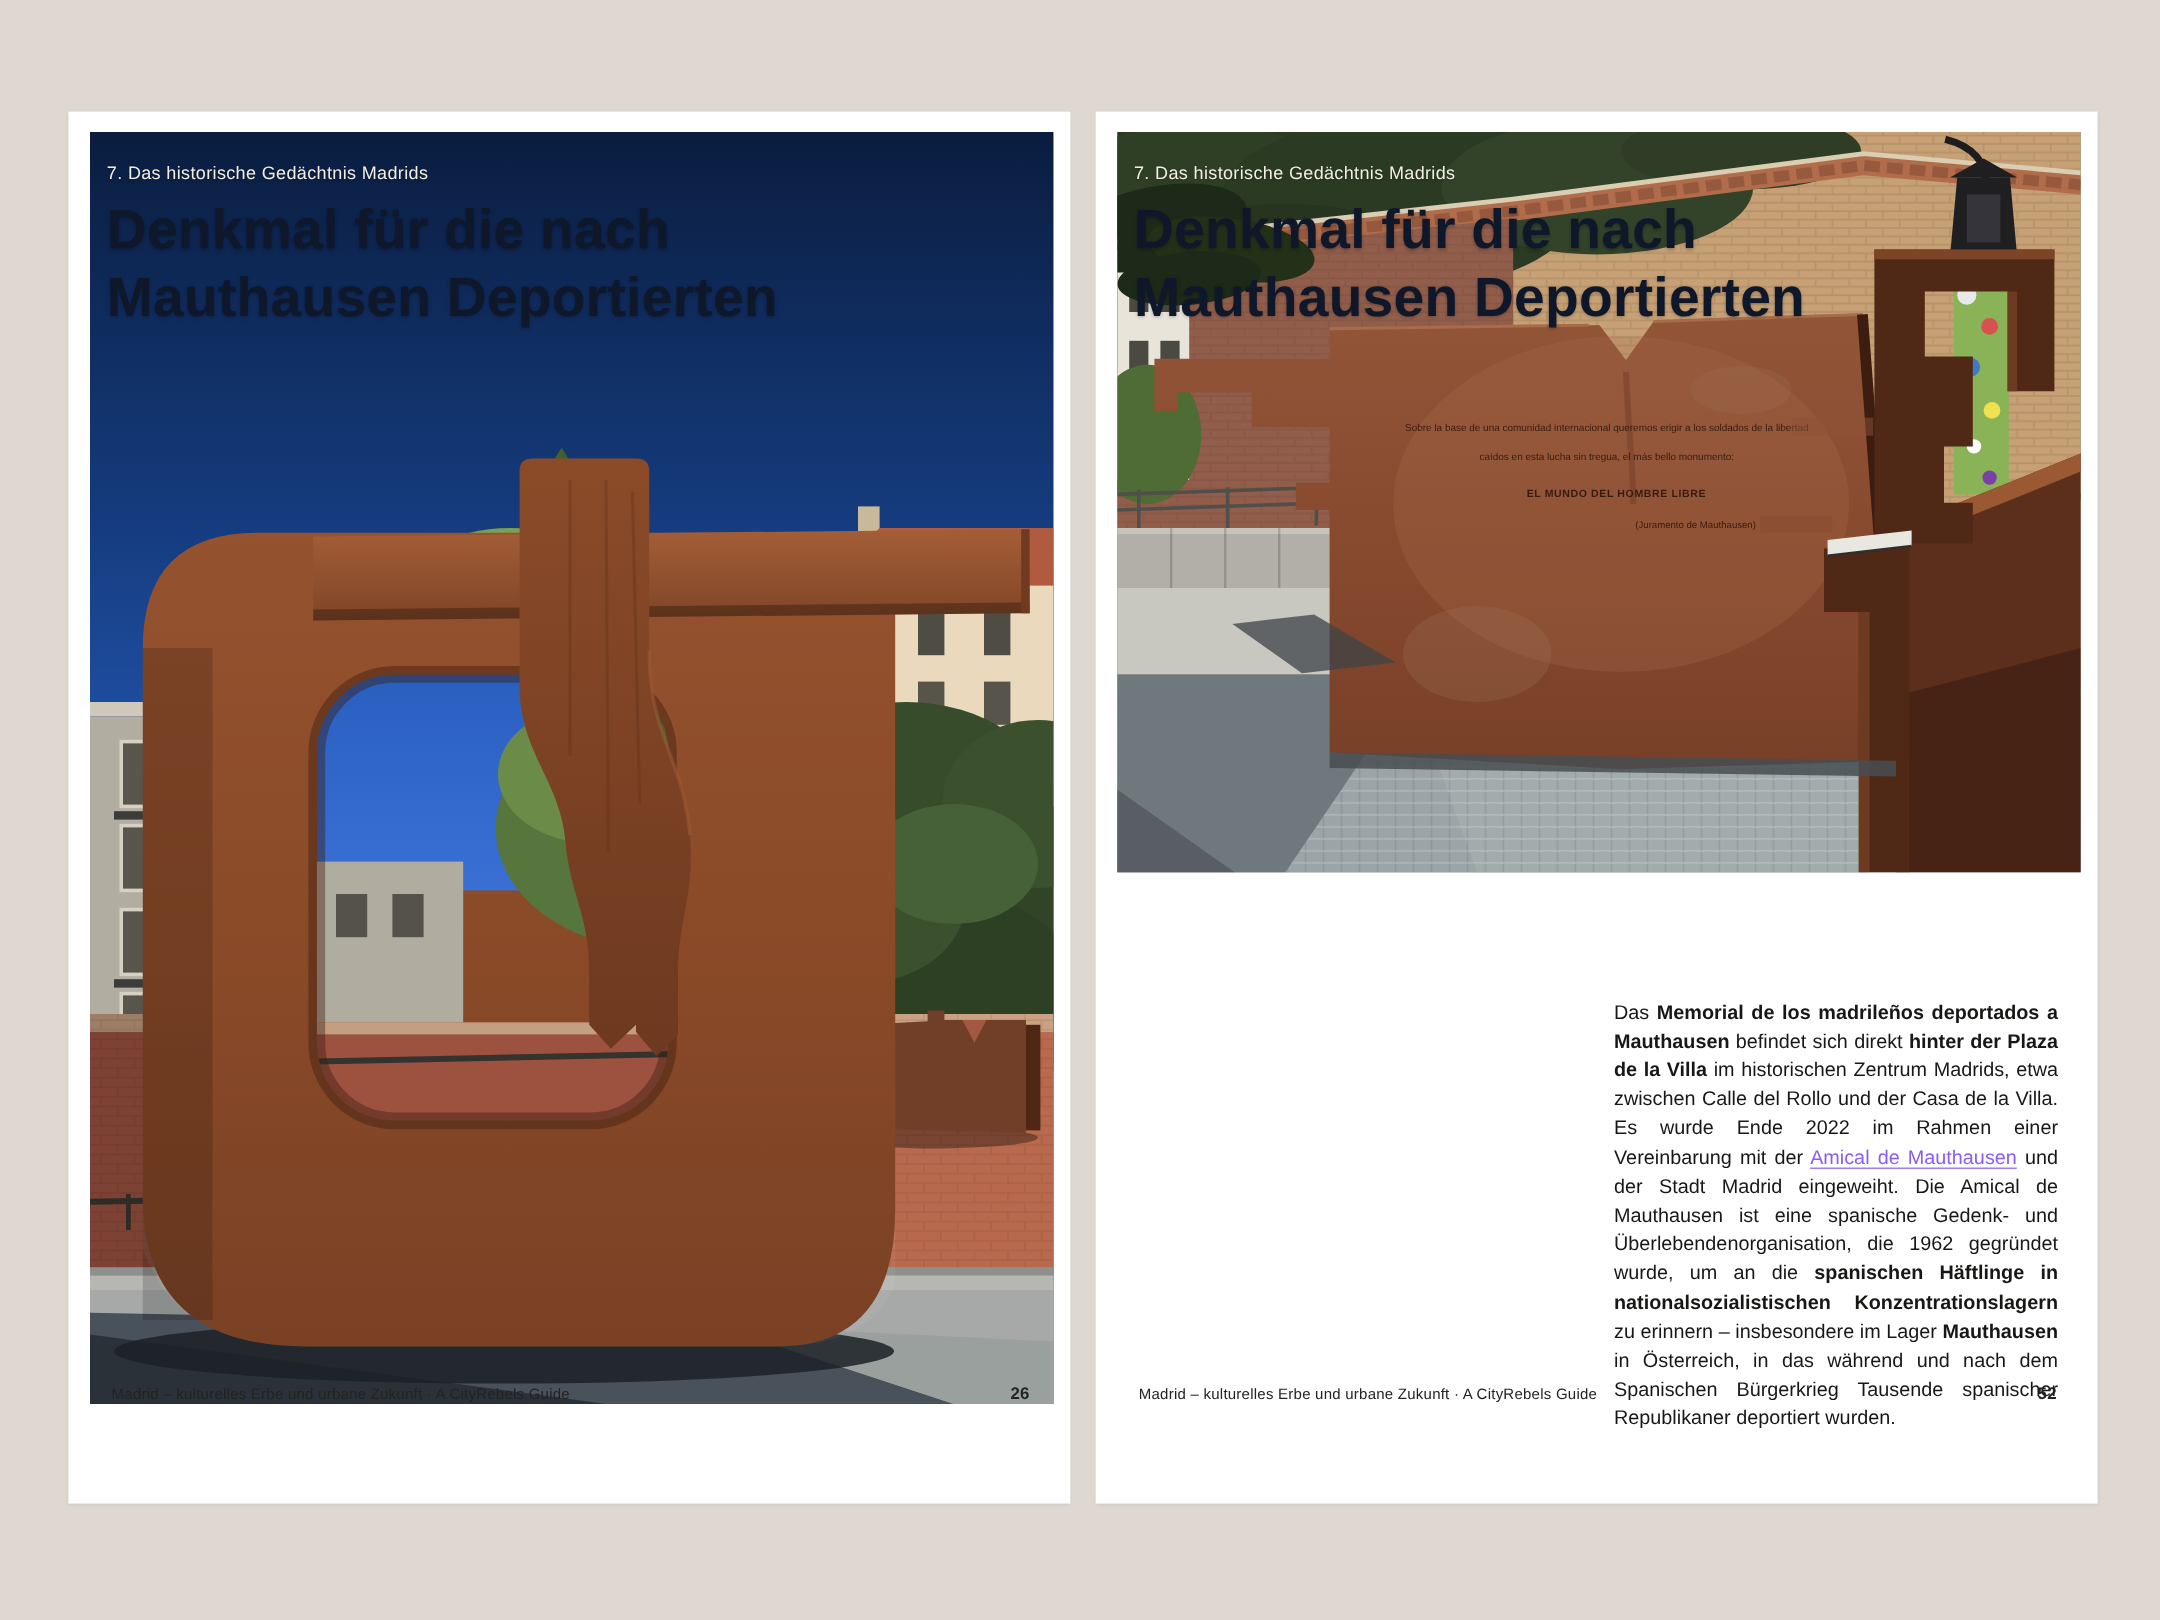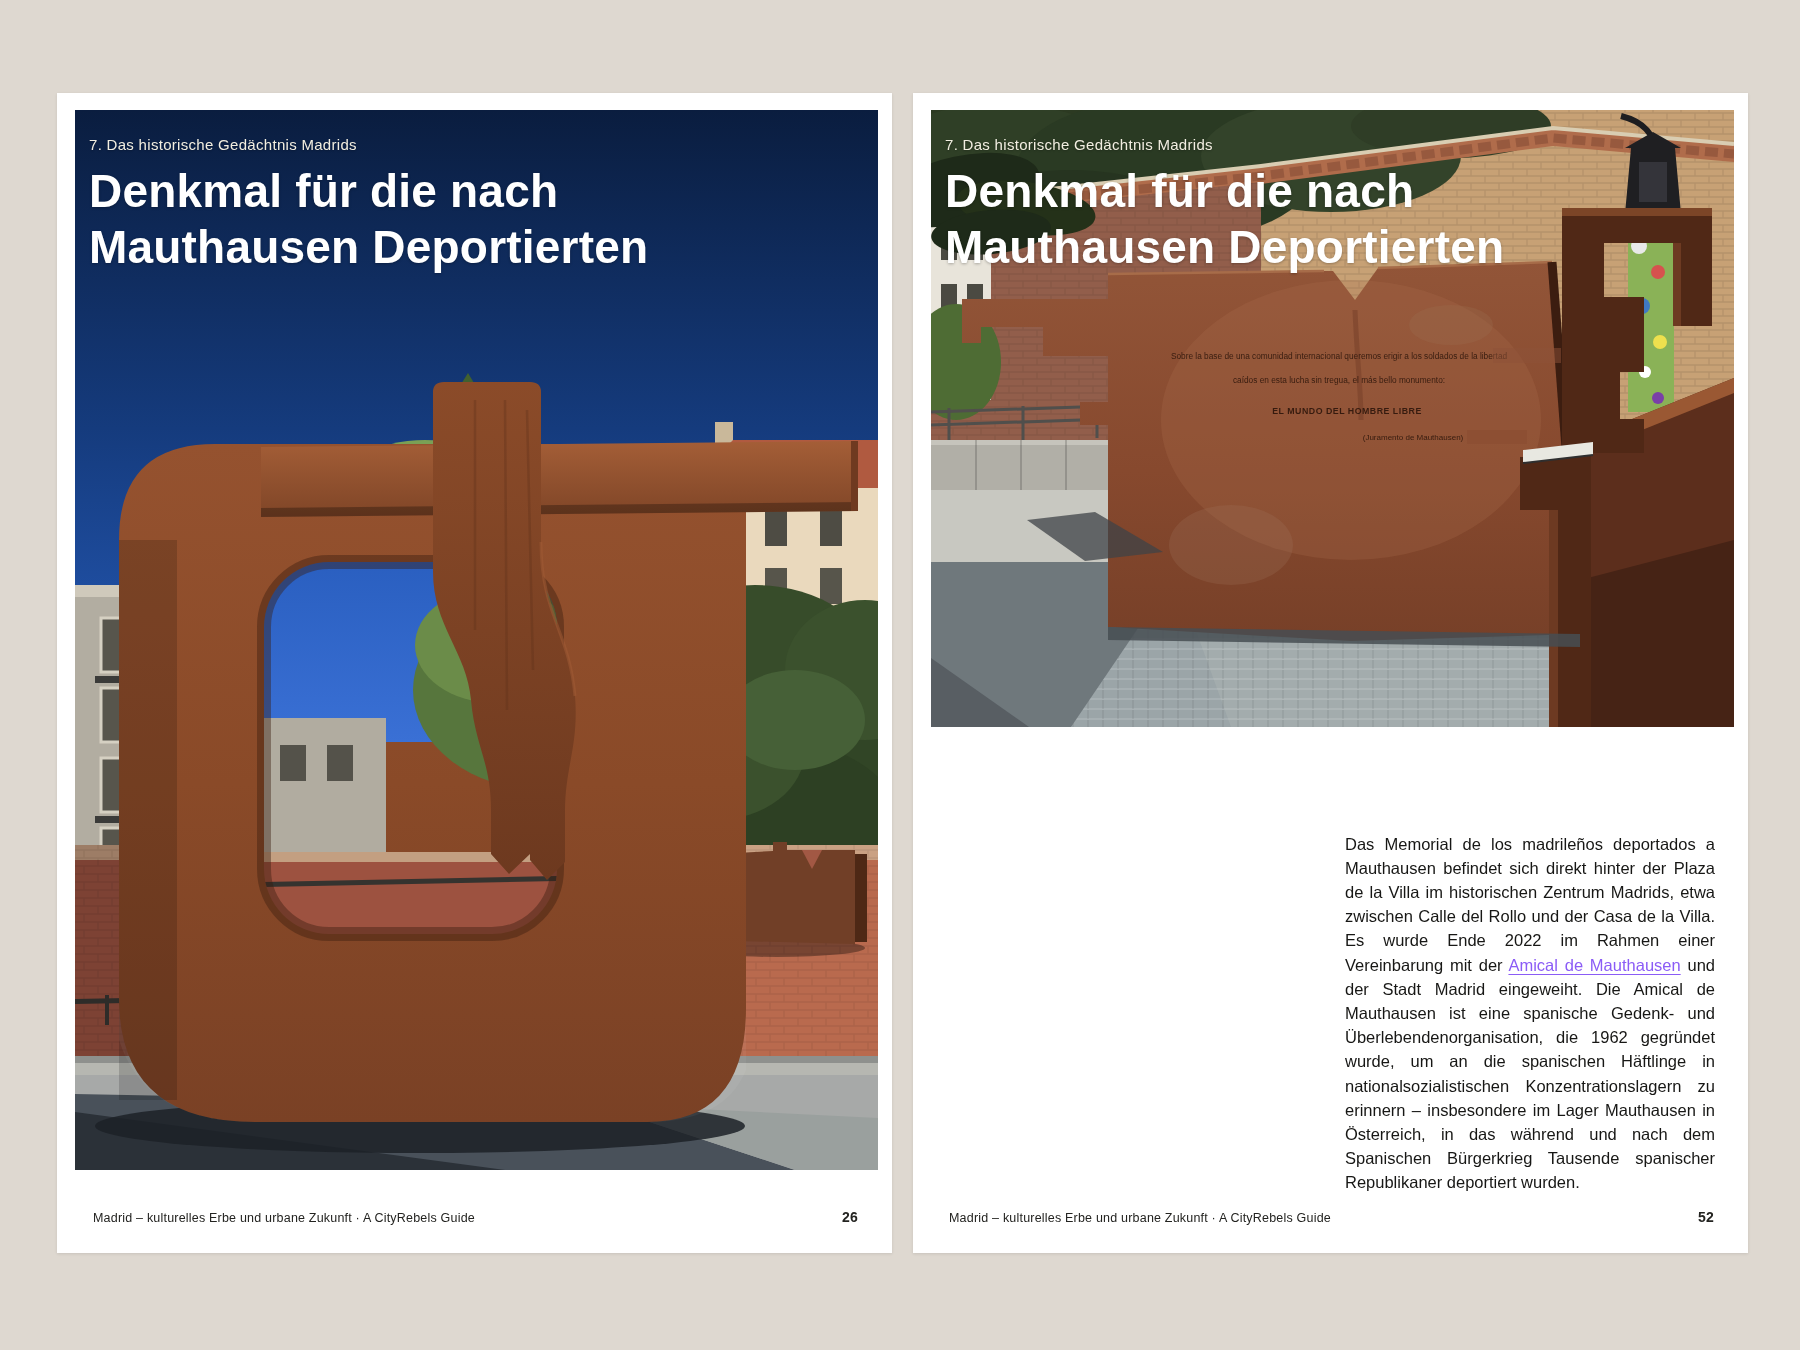--- a/index.html
+++ b/index.html
@@ -21,39 +21,39 @@
   .photo.wide{height:617px}
   .photo svg{display:block}
   .header-overlay{
     position:absolute;left:14px;top:26px;width:760px;color:#f3edda;
   }
   .eyebrow{
     font-size:15px;font-weight:400;letter-spacing:.3px;color:#f2eee1;margin:0 0 10px 0;
     text-shadow:0 1px 2px rgba(0,0,0,.25);
   }
   .title{
-    font-size:46px;line-height:56px;font-weight:700;letter-spacing:.2px;margin:0;color:#ffffff;
+    font-size:46px;line-height:56px;font-weight:700;letter-spacing:.2px;margin:0;color:#0f172a;
     text-shadow:0 1px 3px rgba(0,0,0,.28);
   }
   .footer{
-    position:absolute;left:36px;right:34px;top:1116px;display:flex;
+    position:absolute;left:36px;right:34px;top:1060px;display:flex;
     justify-content:space-between;align-items:baseline;
     font-size:12.5px;color:#232320;letter-spacing:.2px;
   }
   .footer .num{font-weight:700;font-size:14px}
   .intro{
     position:absolute;left:32px;top:656px;width:375px;
     font-size:20px;line-height:24.5px;font-weight:700;color:#2b7cd3;
     white-space:pre-line;letter-spacing:.1px;
   }
   .body-col{
     position:absolute;left:432px;top:722px;width:370px;
     font-size:16.5px;line-height:24.2px;color:#171715;text-align:justify;
   }
-  .body-col b{font-weight:400}
+  .body-col b{font-weight:700}
   .body-col a{color:#8b5cf6;text-decoration:underline;text-underline-offset:3px}
 </style>
 </head>
 <body>
 
 <div class="page left">
   <div class="photo tall">
     <svg width="803" height="1060" viewBox="0 0 803 1060" preserveAspectRatio="none">
       <defs>
         <linearGradient id="gSky" x1="0" y1="0" x2="0" y2="1">

